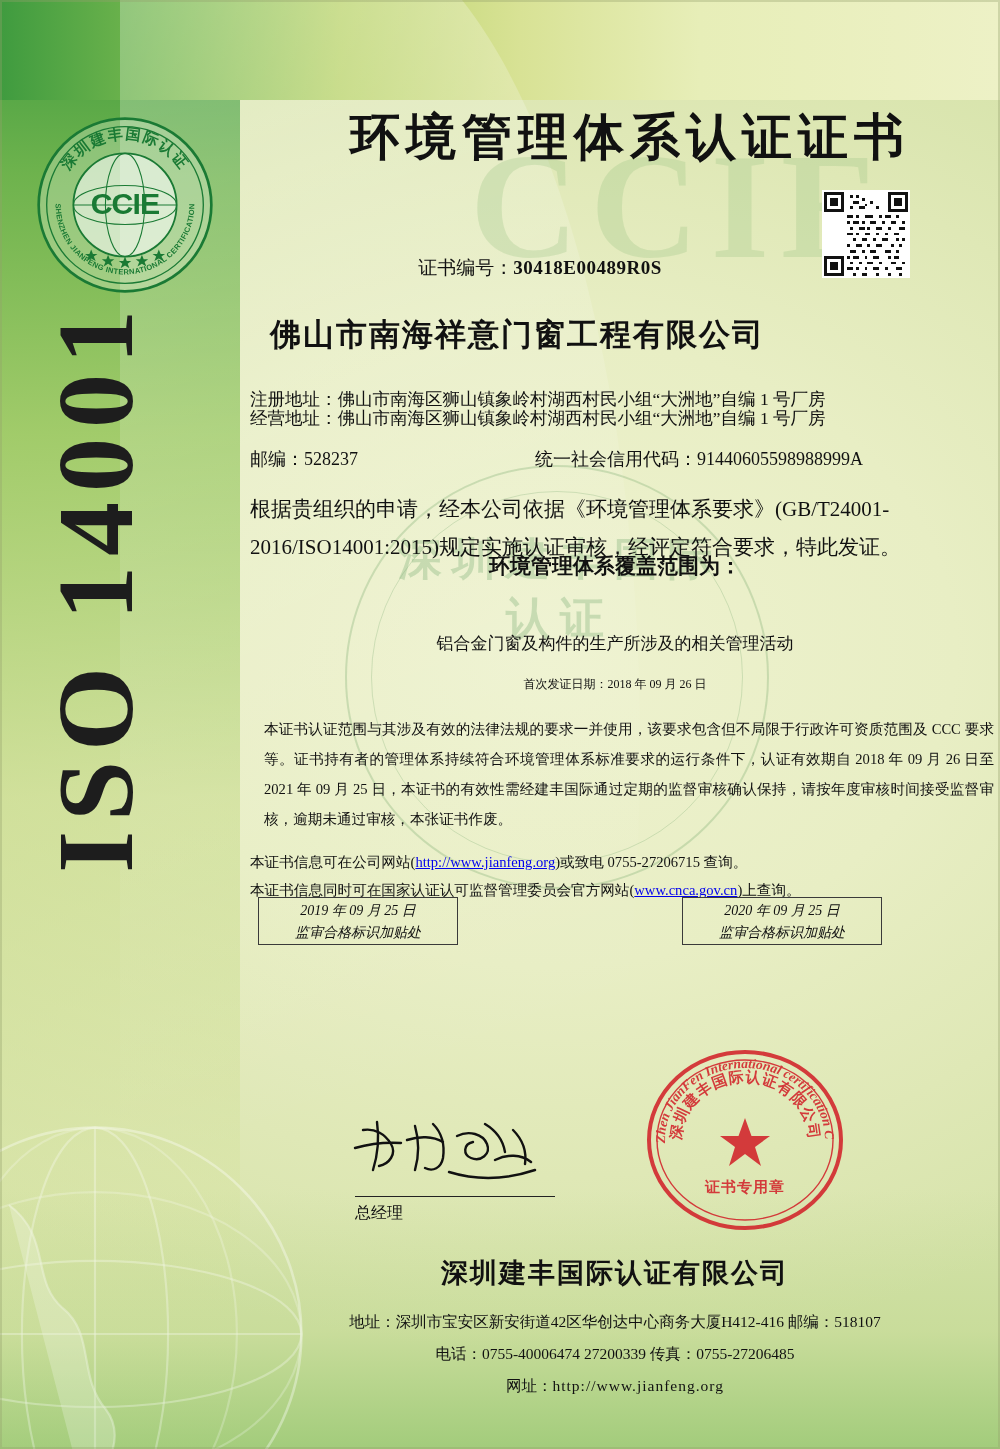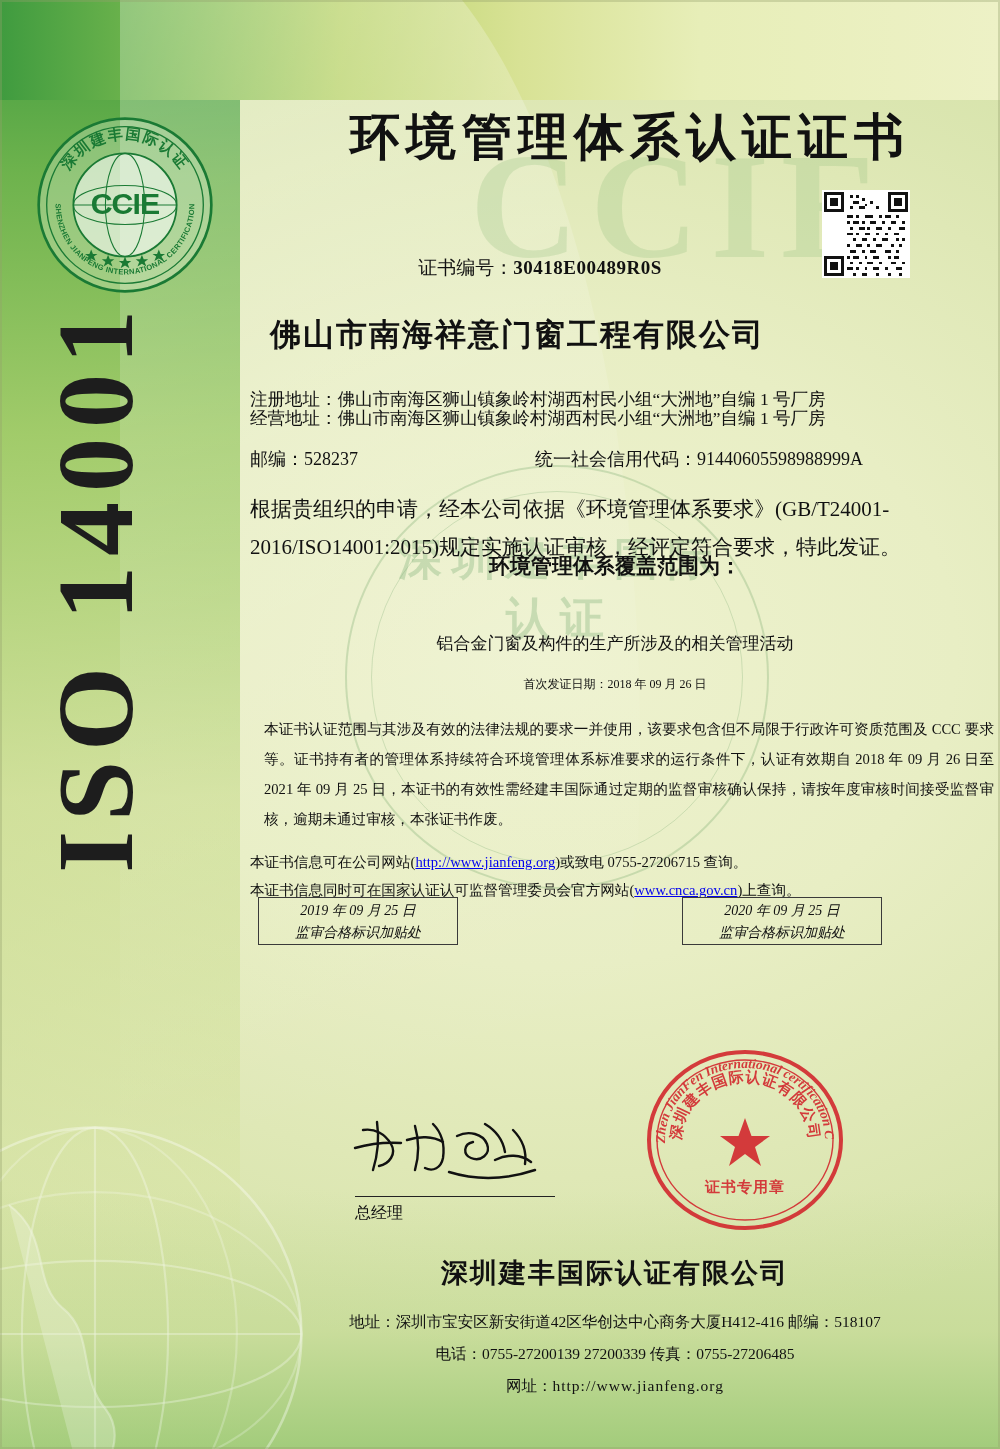--- a/index.html
+++ b/index.html
@@ -550,21 +550,21 @@
         <text font-family="'Liberation Sans',sans-serif" font-size="15" font-weight="700" fill="#d2232a" letter-spacing="1">
           <textPath href="#chopArcIn" startOffset="50%" text-anchor="middle">深圳建丰国际认证有限公司</textPath>
         </text>
         <polygon points="115,78 121.5,96 140,96 125,107 131,126 115,114 99,126 105,107 90,96 108.5,96" fill="#d2232a"></polygon>
         <text x="115" y="152" text-anchor="middle" font-family="'Liberation Sans',sans-serif" font-size="15" font-weight="700" fill="#d2232a" letter-spacing="1">证书专用章</text>
       </g>
     </svg>
 
     <div class="footer-company">深圳建丰国际认证有限公司</div>
     <div class="footer-line fl1">地址：深圳市宝安区新安街道42区华创达中心商务大厦H412-416    邮编：518107</div>
-    <div class="footer-line fl2">电话：0755-27200139    27200339        传真：0755-27206485</div>
+    <div class="footer-line fl2">电话：0755-40006474    27200339        传真：0755-27206485</div>
     <div class="footer-line fl3">
       <span class="web-label">网址：</span><span>http://www.jianfeng.org</span>
     </div>
 
   </div>
 
   <div class="paper-edge"></div>
 </div>
 
 </body></html>

